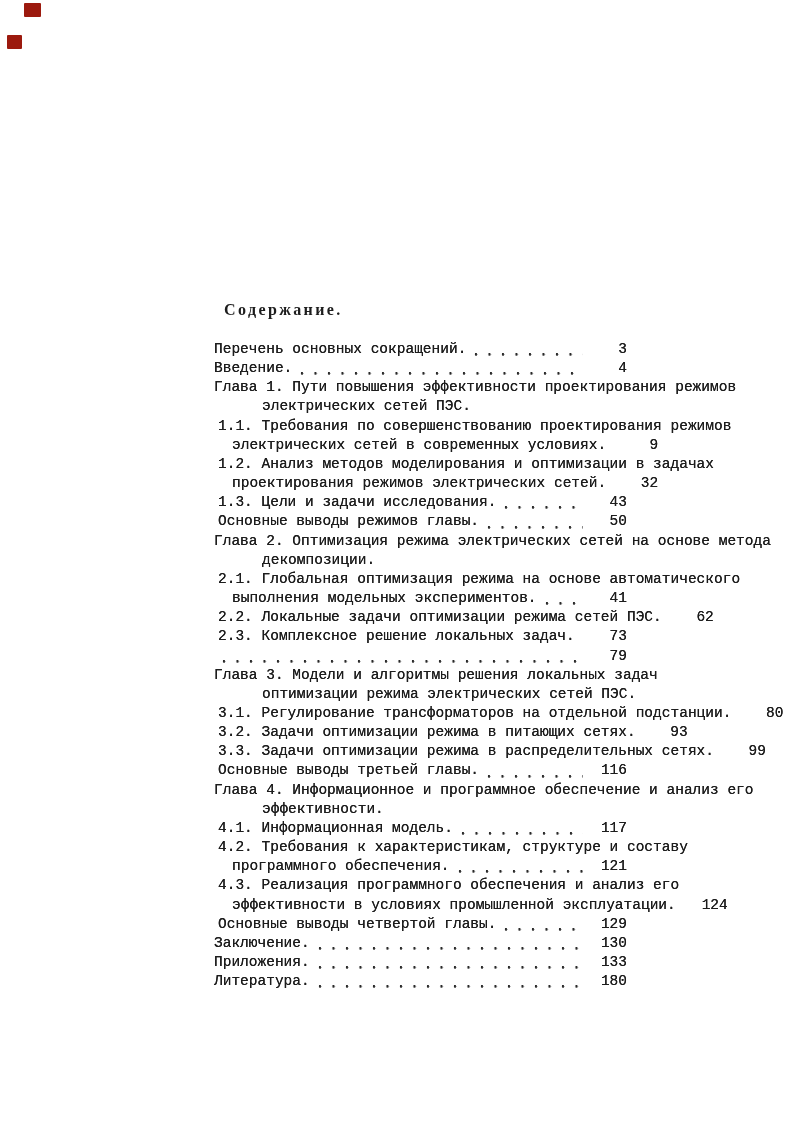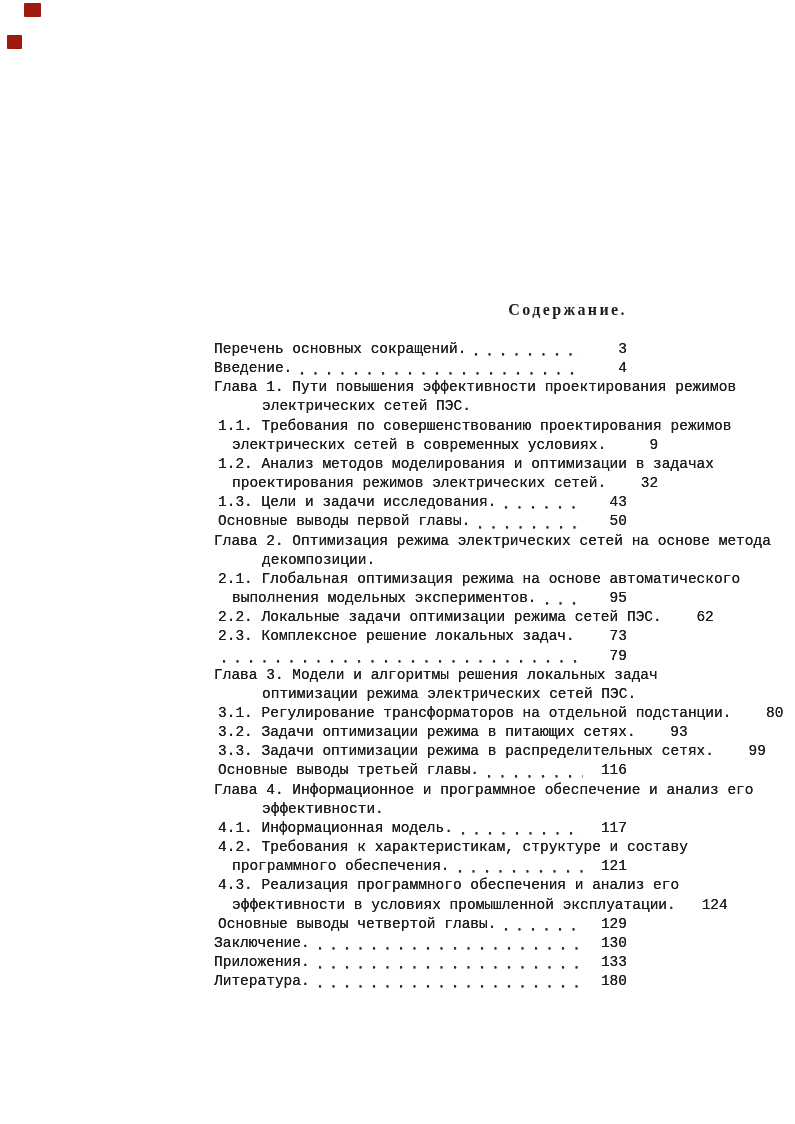--- a/index.html
+++ b/index.html
@@ -18,21 +18,21 @@
     position: absolute;
     width: 17px; height: 14px;
     border-radius: 1px;
   }
   .scan-mark.m1 { left: 24px; top: 3px; }
   .scan-mark.m2 { left: 7px; top: 35px; width: 15px; }
   .title {
     position: absolute;
     left: 214px; top: 301px; width: 413px;
     margin: 0; padding-left: 10px; box-sizing: border-box;
-    text-align: right;
+    text-align: left;
     font-size: 16px; font-weight: bold;
     letter-spacing: 2.4px;
     color: var(--text, #1d1d1d);
   }
   .toc {
     position: absolute;
     left: 214px; top: 340px; width: 413px;
     font-size: 14.5px;
     color: var(--text, #1d1d1d);
     text-shadow: 0 0 0.35px var(--text, #1d1d1d);
@@ -110,21 +110,21 @@
     <span class="txt">проектирования режимов электрических сетей.</span>
     <span class="leader"></span>
     <span class="pg">32</span>
   </div>
       <div class="row sub">
     <span class="txt">1.3. Цели и задачи исследования.</span>
     <span class="leader"></span>
     <span class="pg">43</span>
   </div>
       <div class="row sub">
-    <span class="txt">Основные выводы первой главы.</span>
+    <span class="txt">Основные выводы режимов главы.</span>
     <span class="leader"></span>
     <span class="pg">50</span>
   </div>
       <div class="row top nopage">
     <span class="txt">Глава 2. Оптимизация режима электрических сетей на основе метода</span>
     <span class="leader"></span>
     <span class="pg"></span>
   </div>
       <div class="row chapcont nopage">
     <span class="txt">декомпозиции.</span>
@@ -132,21 +132,21 @@
     <span class="pg"></span>
   </div>
       <div class="row sub nopage">
     <span class="txt">2.1. Глобальная оптимизация режима на основе автоматического</span>
     <span class="leader"></span>
     <span class="pg"></span>
   </div>
       <div class="row subcont">
     <span class="txt">выполнения модельных экспериментов.</span>
     <span class="leader"></span>
-    <span class="pg">95</span>
+    <span class="pg">41</span>
   </div>
       <div class="row sub">
     <span class="txt">2.2. Локальные задачи оптимизации режима сетей ПЭС.</span>
     <span class="leader"></span>
     <span class="pg">62</span>
   </div>
       <div class="row sub">
     <span class="txt">2.3. Комплексное решение локальных задач.</span>
     <span class="leader"></span>
     <span class="pg">73</span>

